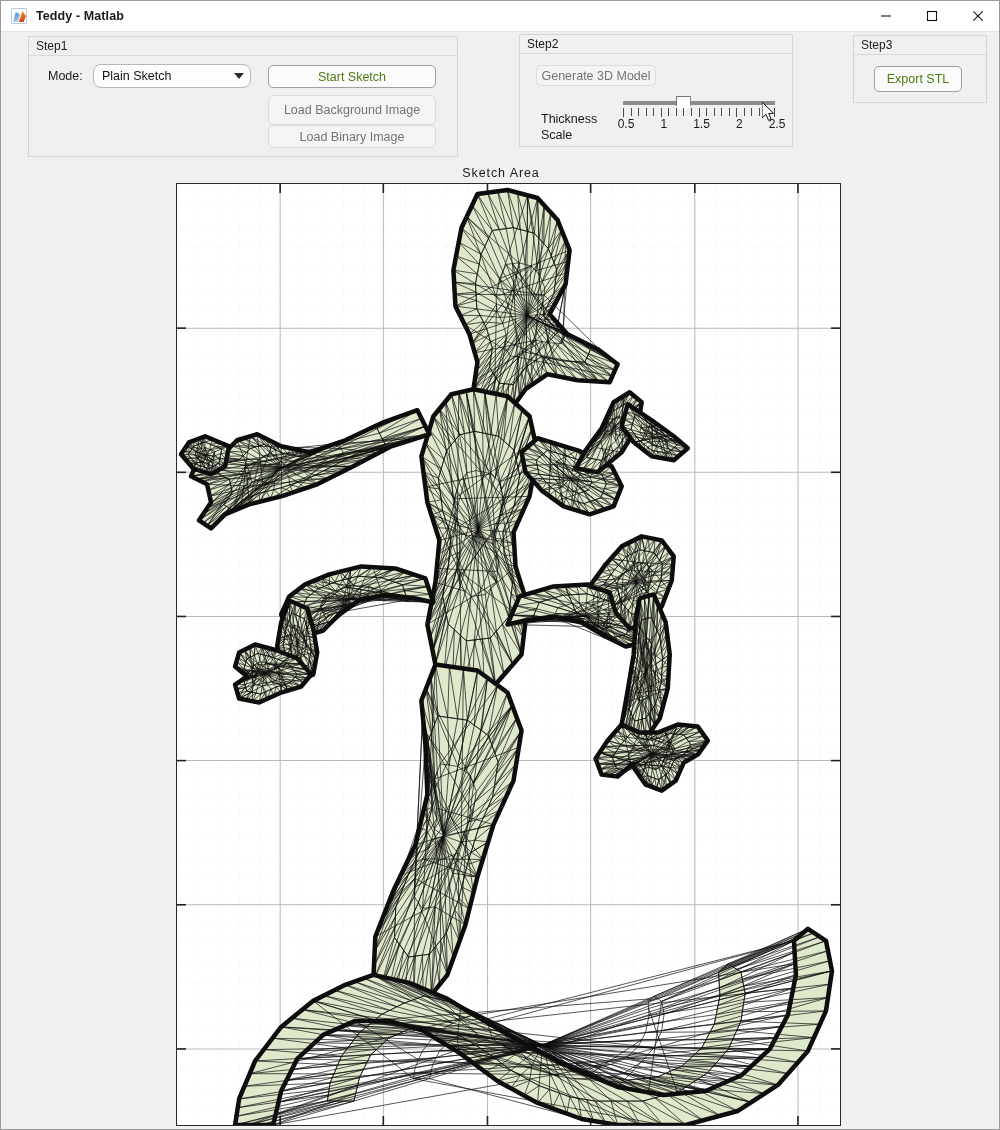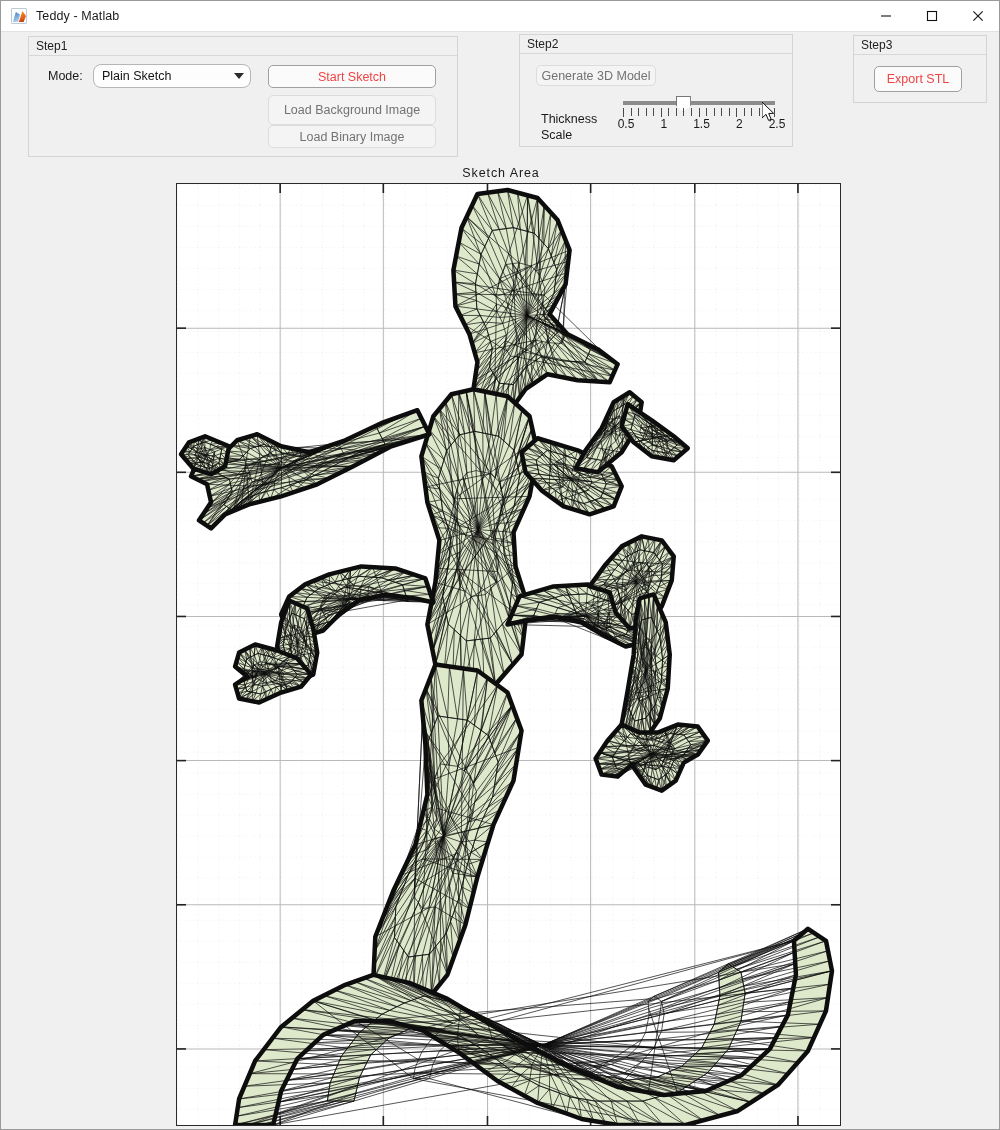--- a/index.html
+++ b/index.html
@@ -17,21 +17,21 @@
     width: 1000px; height: 1130px;
     background: #f0f0f0;
     border: 1px solid #9a9a9a;
     overflow: hidden;
   }
   #titlebar {
     position: absolute; left: 0; top: 0;
     width: 1000px; height: 31px;
     background: #ffffff;
     border-bottom: 1px solid #e2e2e2;
-    display: flex; align-items: center;
+    display: flex; align-items: center; font-weight: bold;
   }
   #app-icon {
     width: 16px; height: 16px;
     margin-left: 10px; margin-right: 9px;
     position: relative; flex: none;
     border: 1px solid #bcc9d8;
     background: #ffffff;
     border-radius: 1px;
     overflow: hidden;
   }
@@ -113,21 +113,21 @@
   }
 
   .btn {
     position: absolute;
     display: flex; align-items: center; justify-content: center;
     border-radius: 5px;
     font-size: 12.5px;
     white-space: nowrap;
     background: #fbfbfb;
     border: 1px solid #a0a0a0;
-    color: #ef4444;
+    color: #4d7c0f;
   }
   .btn.disabled {
     border-color: #dcdcdc;
     color: #737373;
     background: #f4f4f4;
   }
 
   #btn-start-sketch     { left: 267px; top: 64px;  width: 168px; height: 23px; }
   #btn-load-background  { left: 267px; top: 94px;  width: 168px; height: 30px; }
   #btn-load-binary      { left: 267px; top: 124px; width: 168px; height: 23px; }

